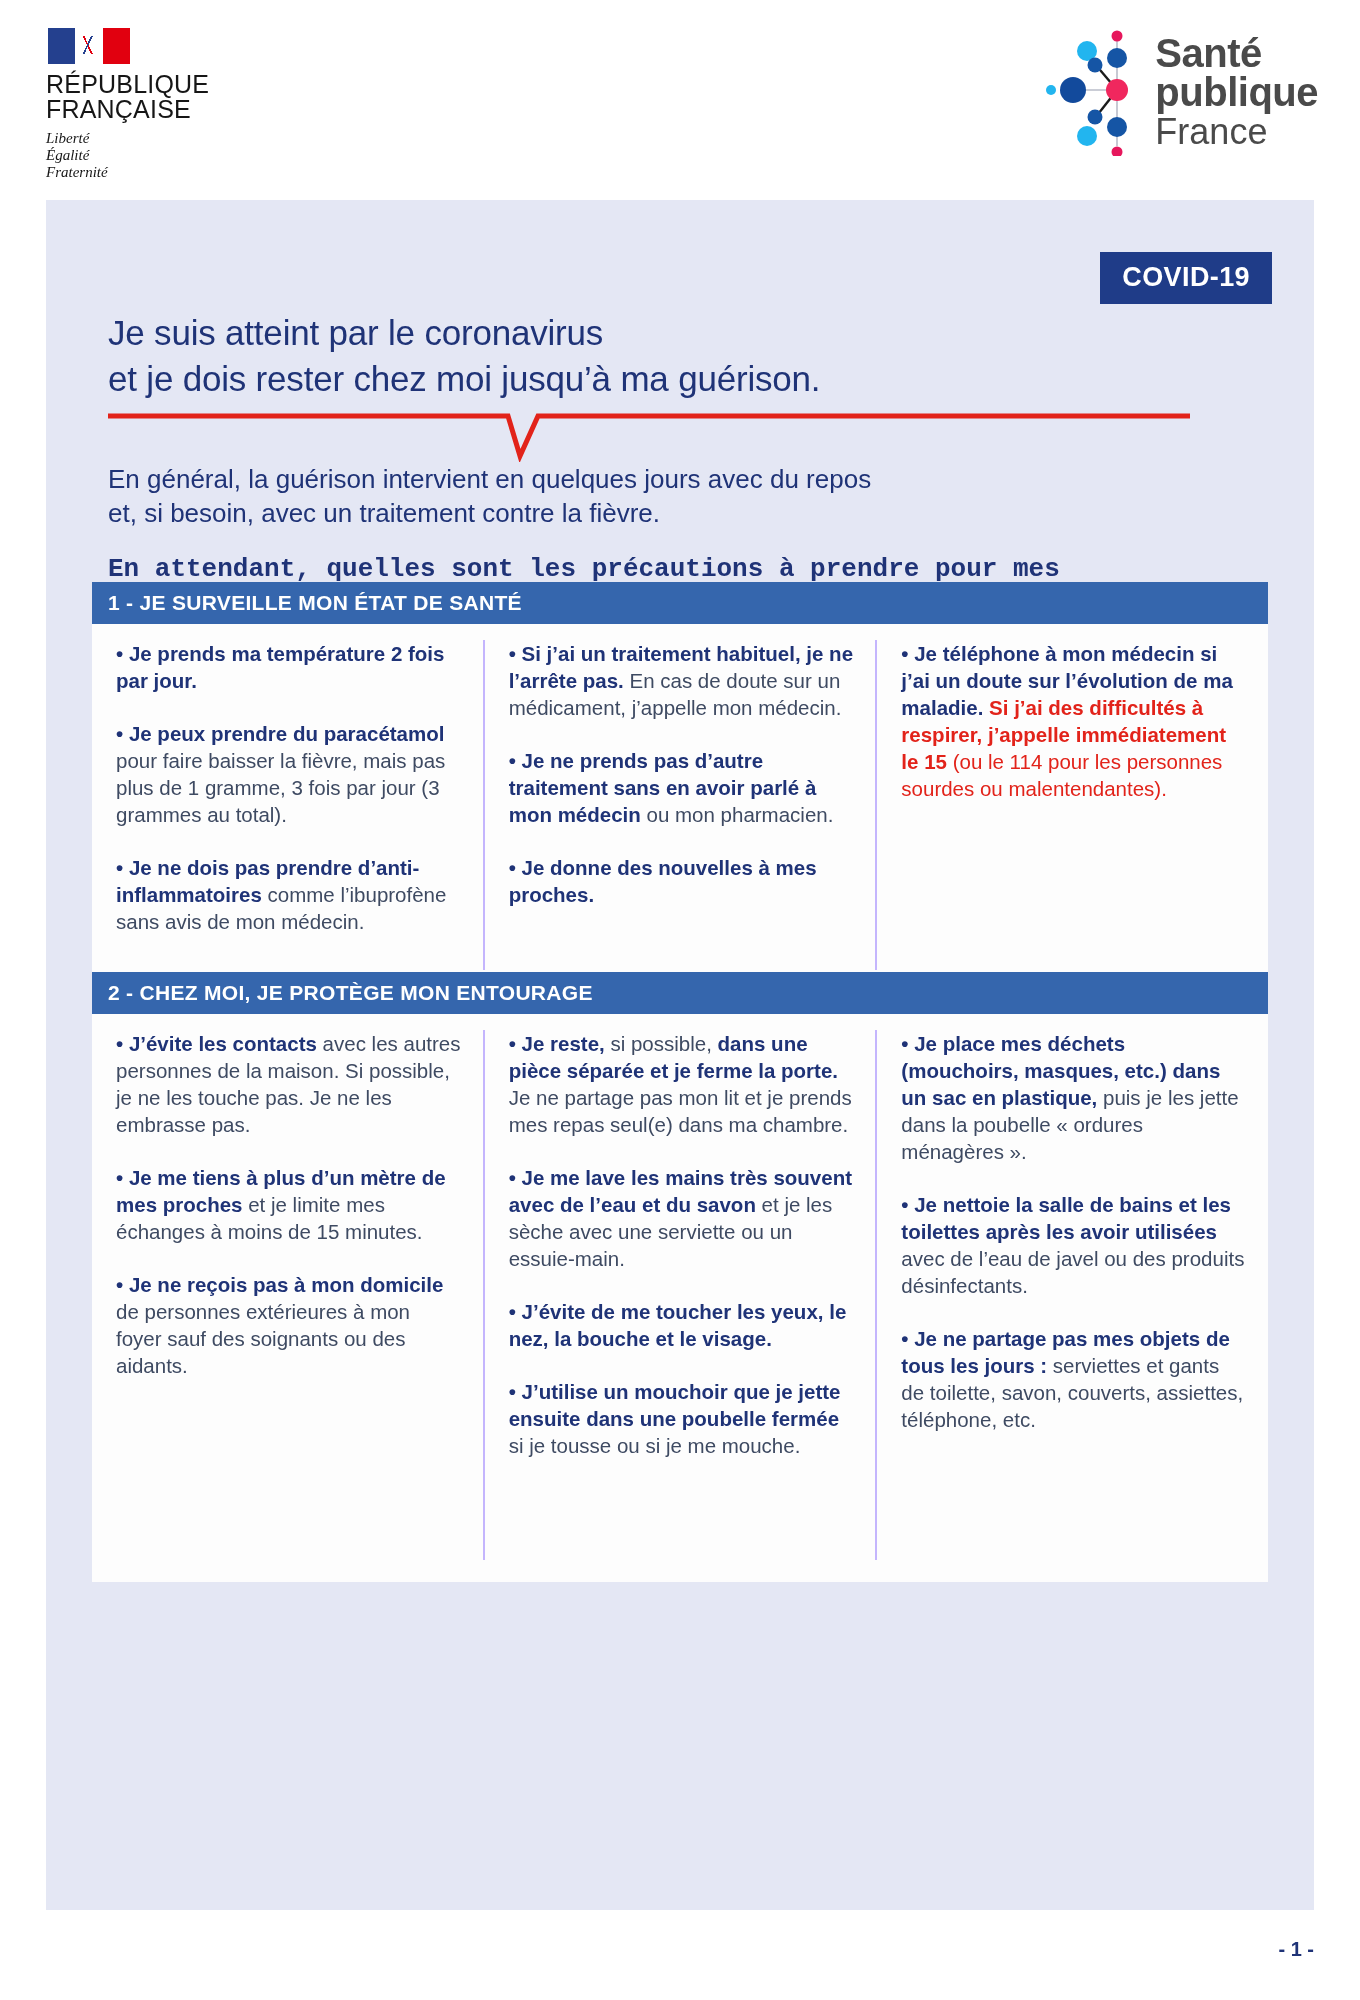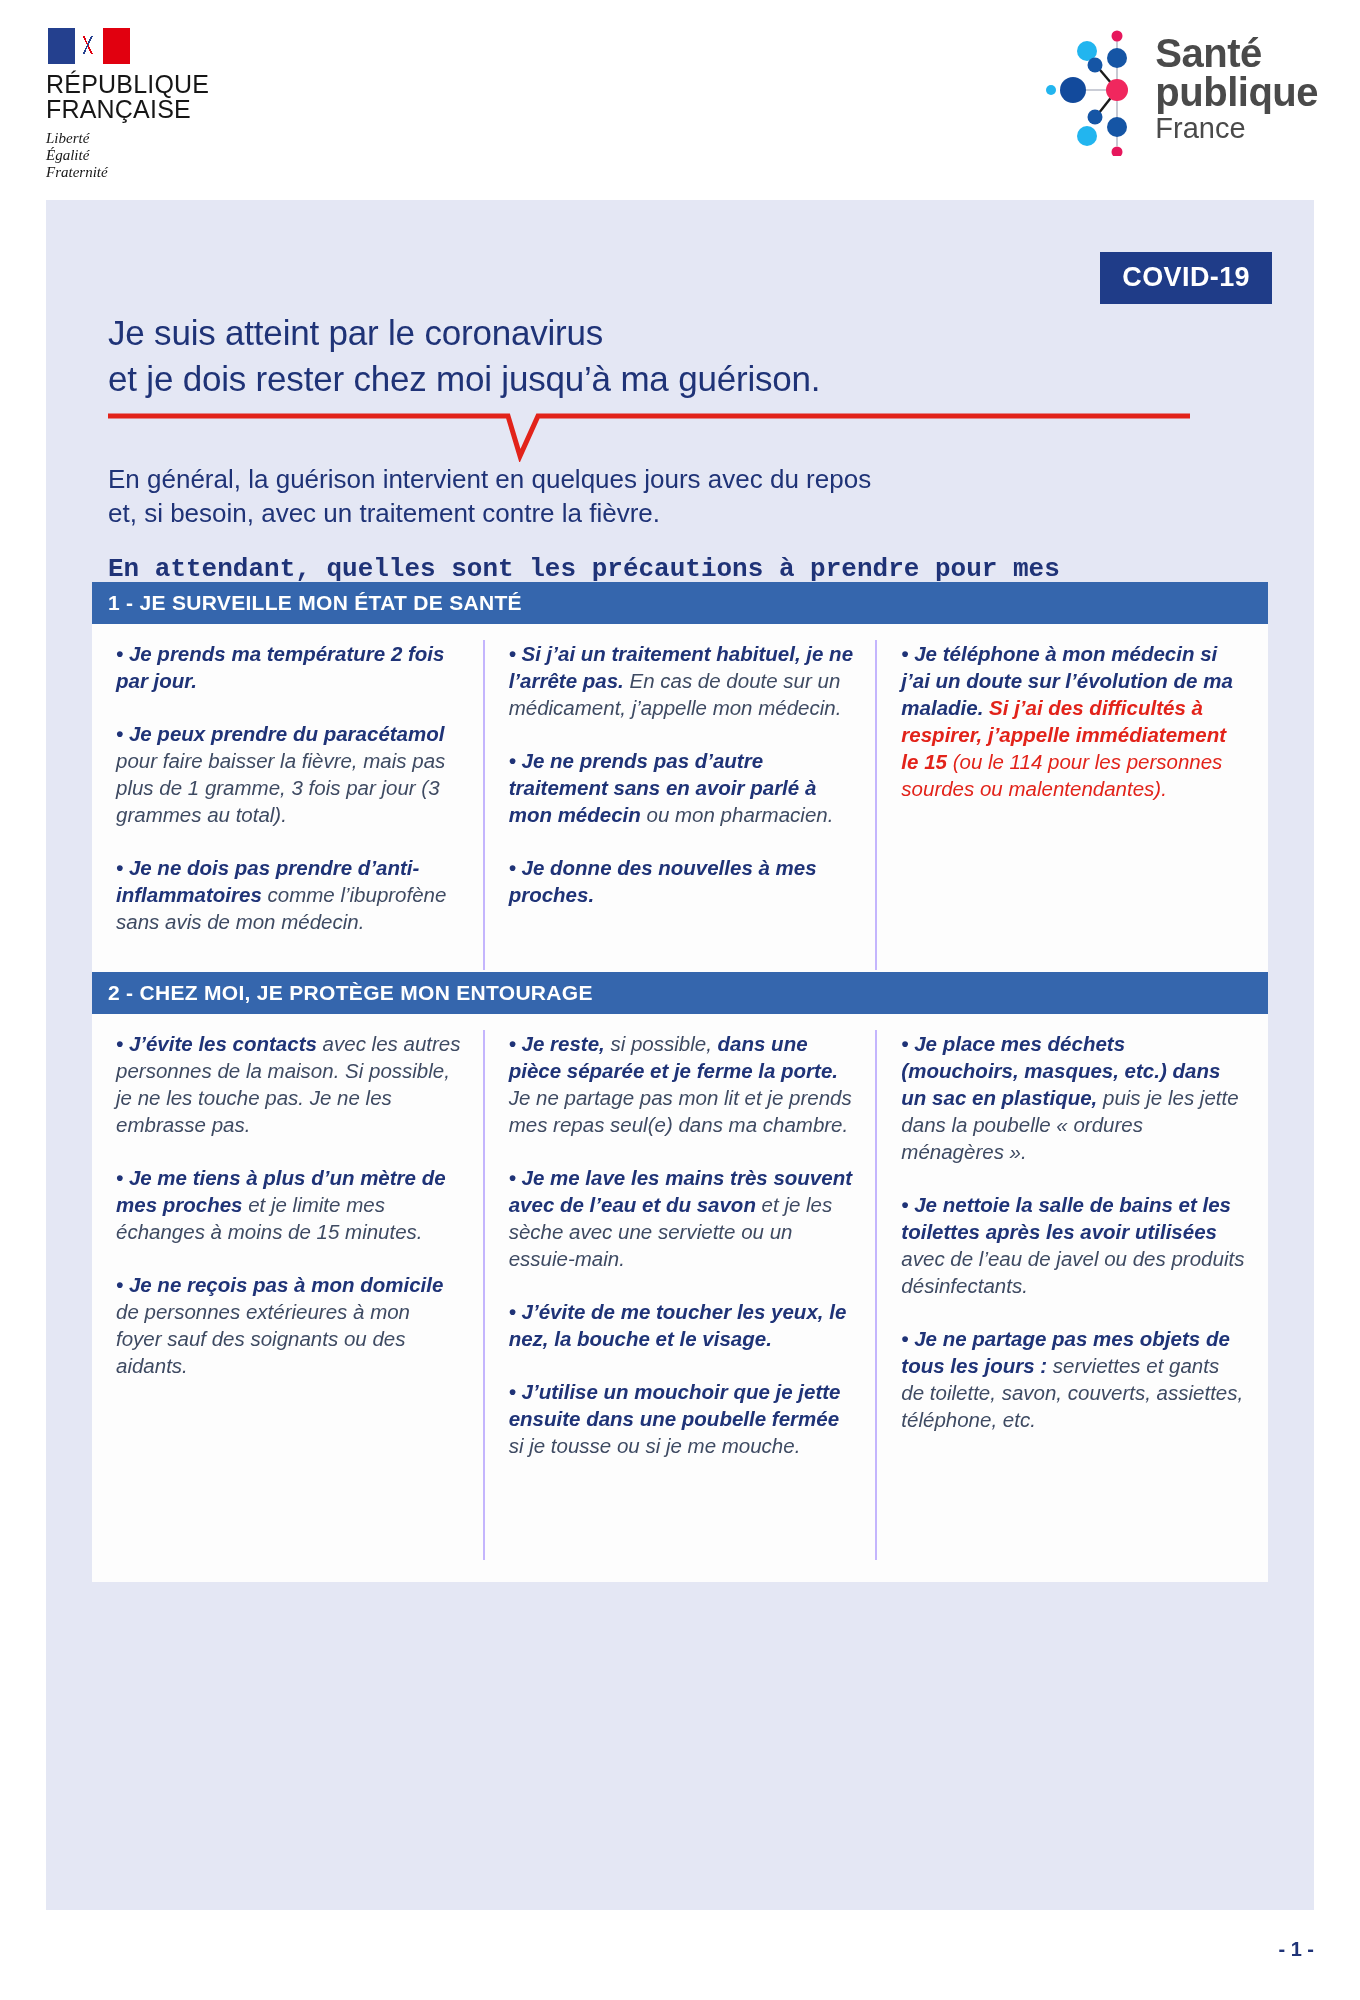--- a/index.html
+++ b/index.html
@@ -81,21 +81,21 @@
     padding-top: 10px;
   }
   .spf-text .l1, .spf-text .l2 {
     font-weight: 700;
     font-size: 40px;
     letter-spacing: -0.5px;
     display: block;
   }
   .spf-text .l3 {
     font-weight: 400;
-    font-size: 29px;
+    font-size: 36px;
     letter-spacing: 0px;
     display: block;
     margin-top: 2px;
   }
 
   
   .panel {
     position: absolute;
     left: 46px;
     top: 200px;
@@ -165,21 +165,20 @@
     color: #ffffff;
     font-weight: 700;
     font-size: 21px;
     letter-spacing: 0.3px;
     padding: 9px 14px 9px 16px;
   }
   .sec-body {
     background: #fdfdfd;
     display: flex;
     padding: 16px 0 22px 0;
-    font-style: italic;
   }
   .col {
     flex: 1 1 0;
     padding: 0 22px 0 24px;
     box-sizing: border-box;
   }
   .col + .col { border-left: 2px solid #c4b5fd; }
   .sec-1 .col { min-height: 330px; }
   .sec-2 .col { min-height: 530px; }
 

